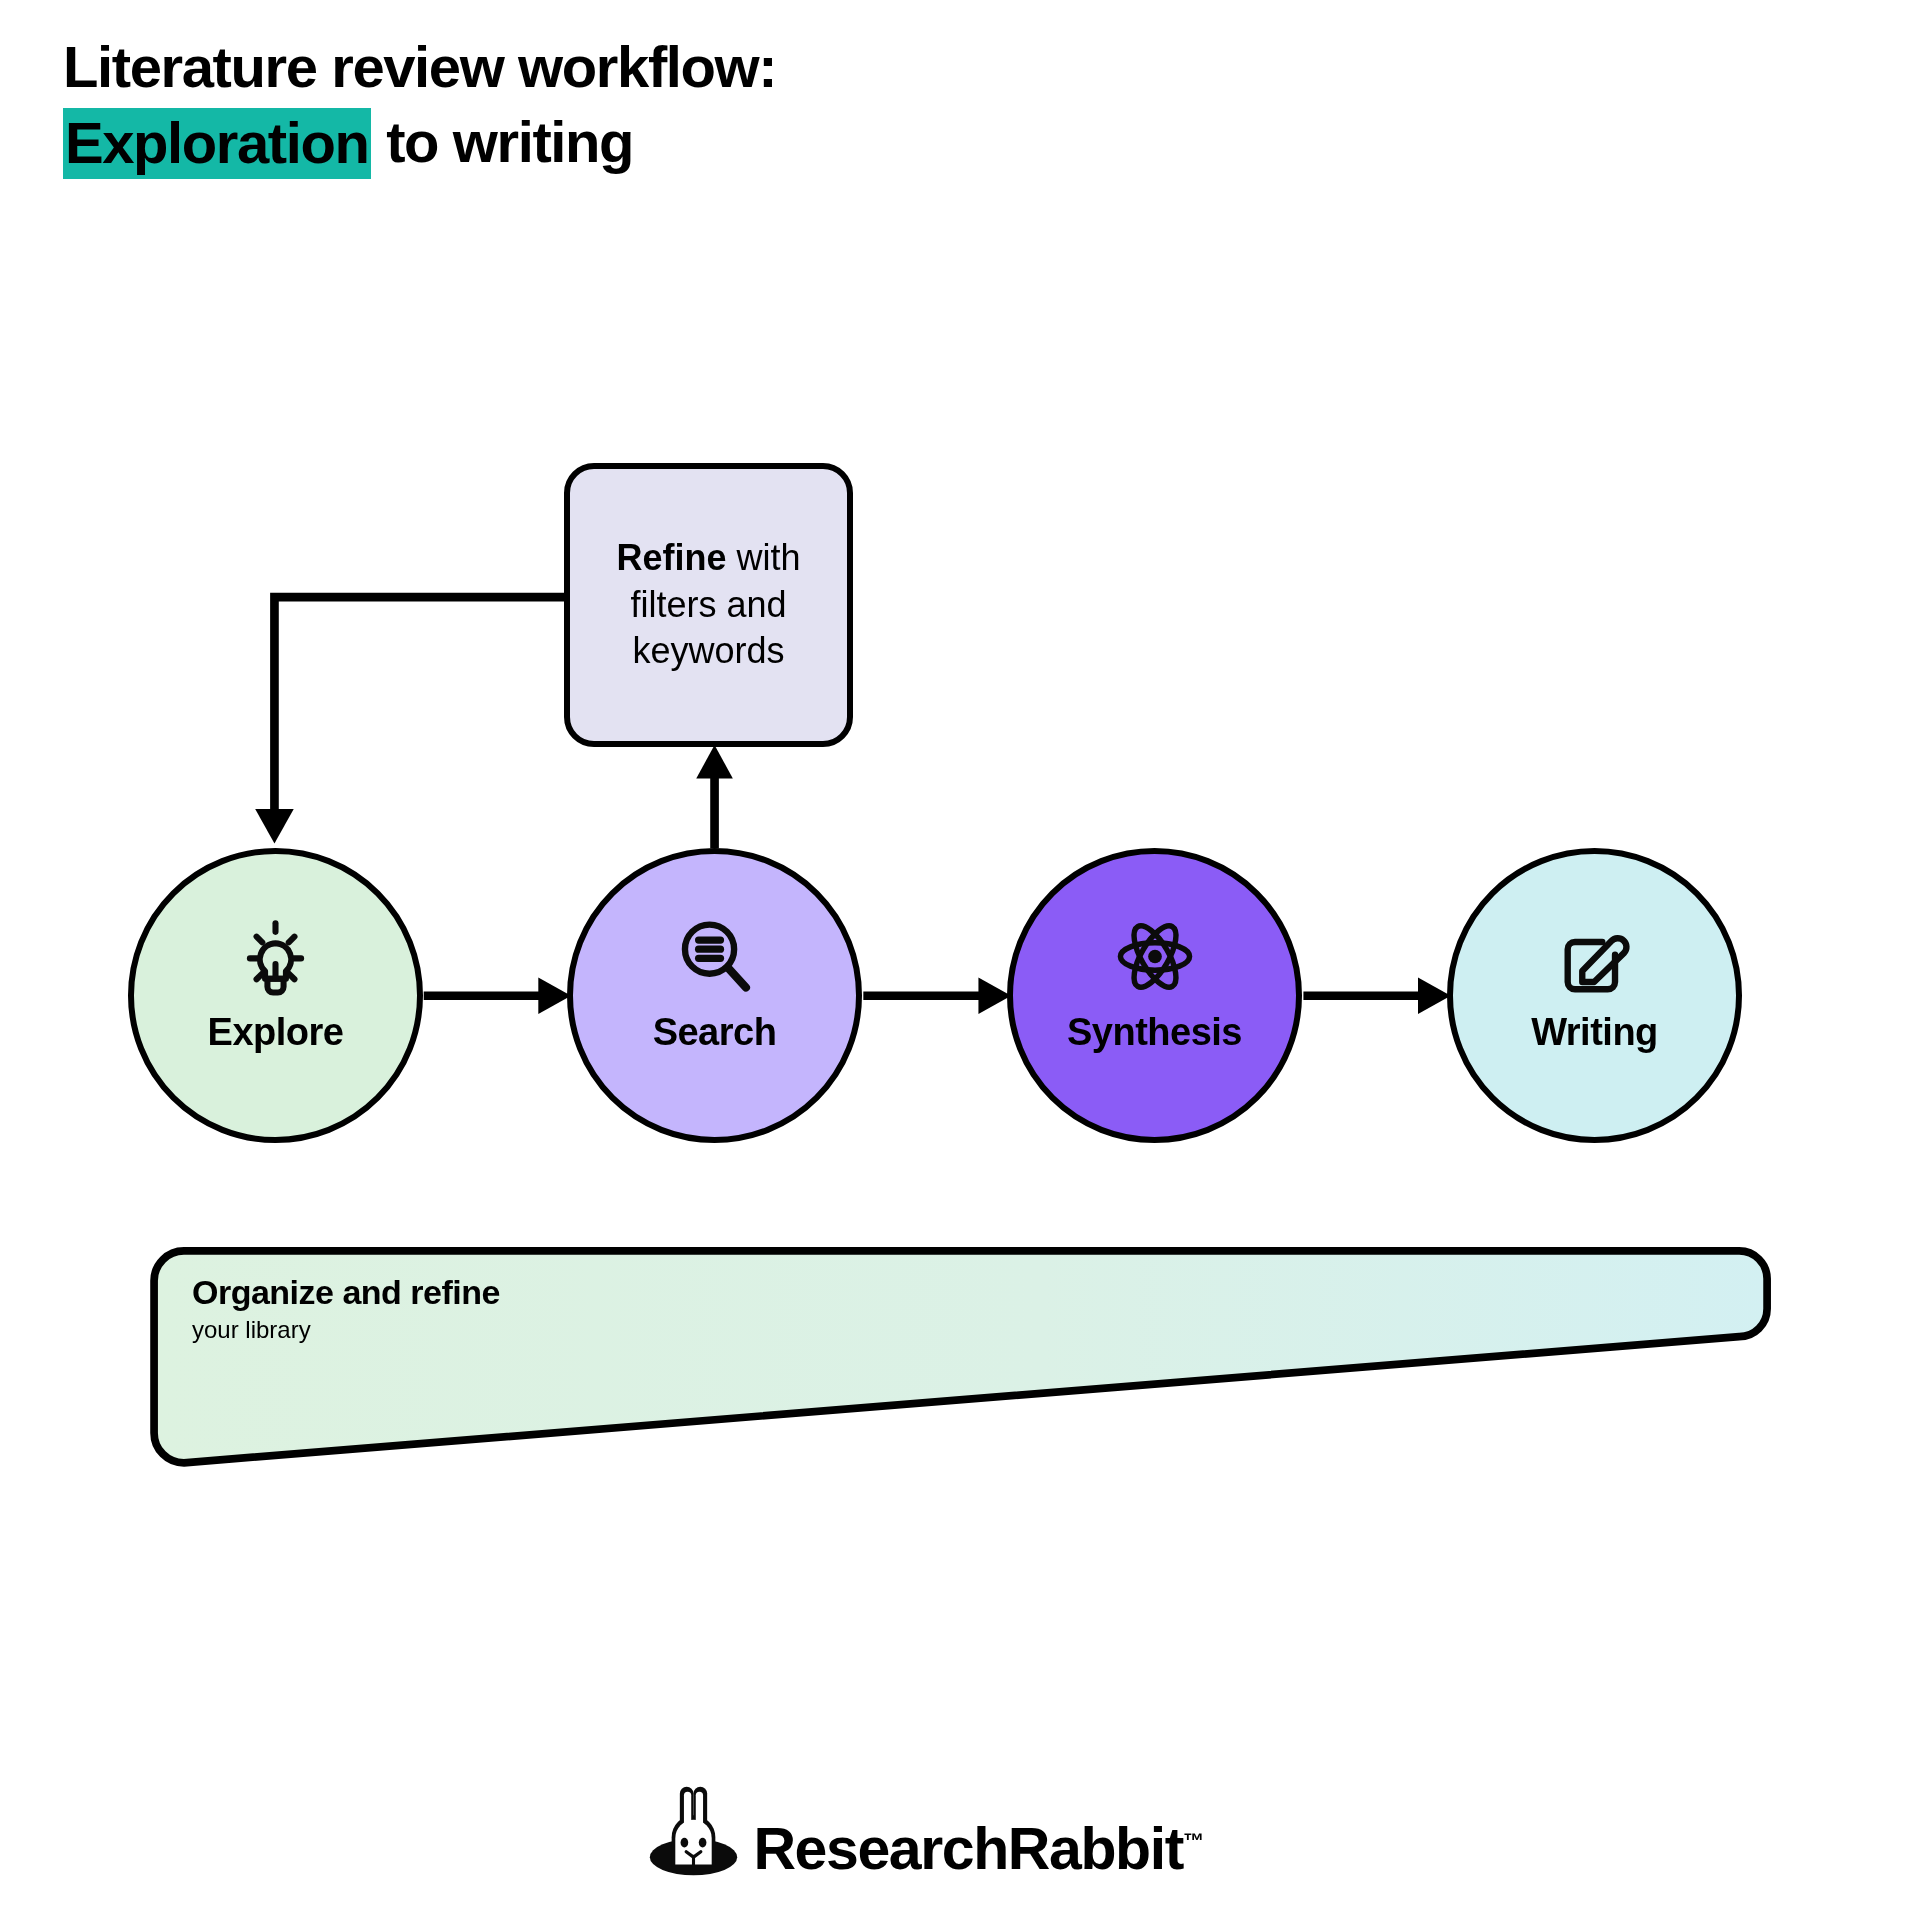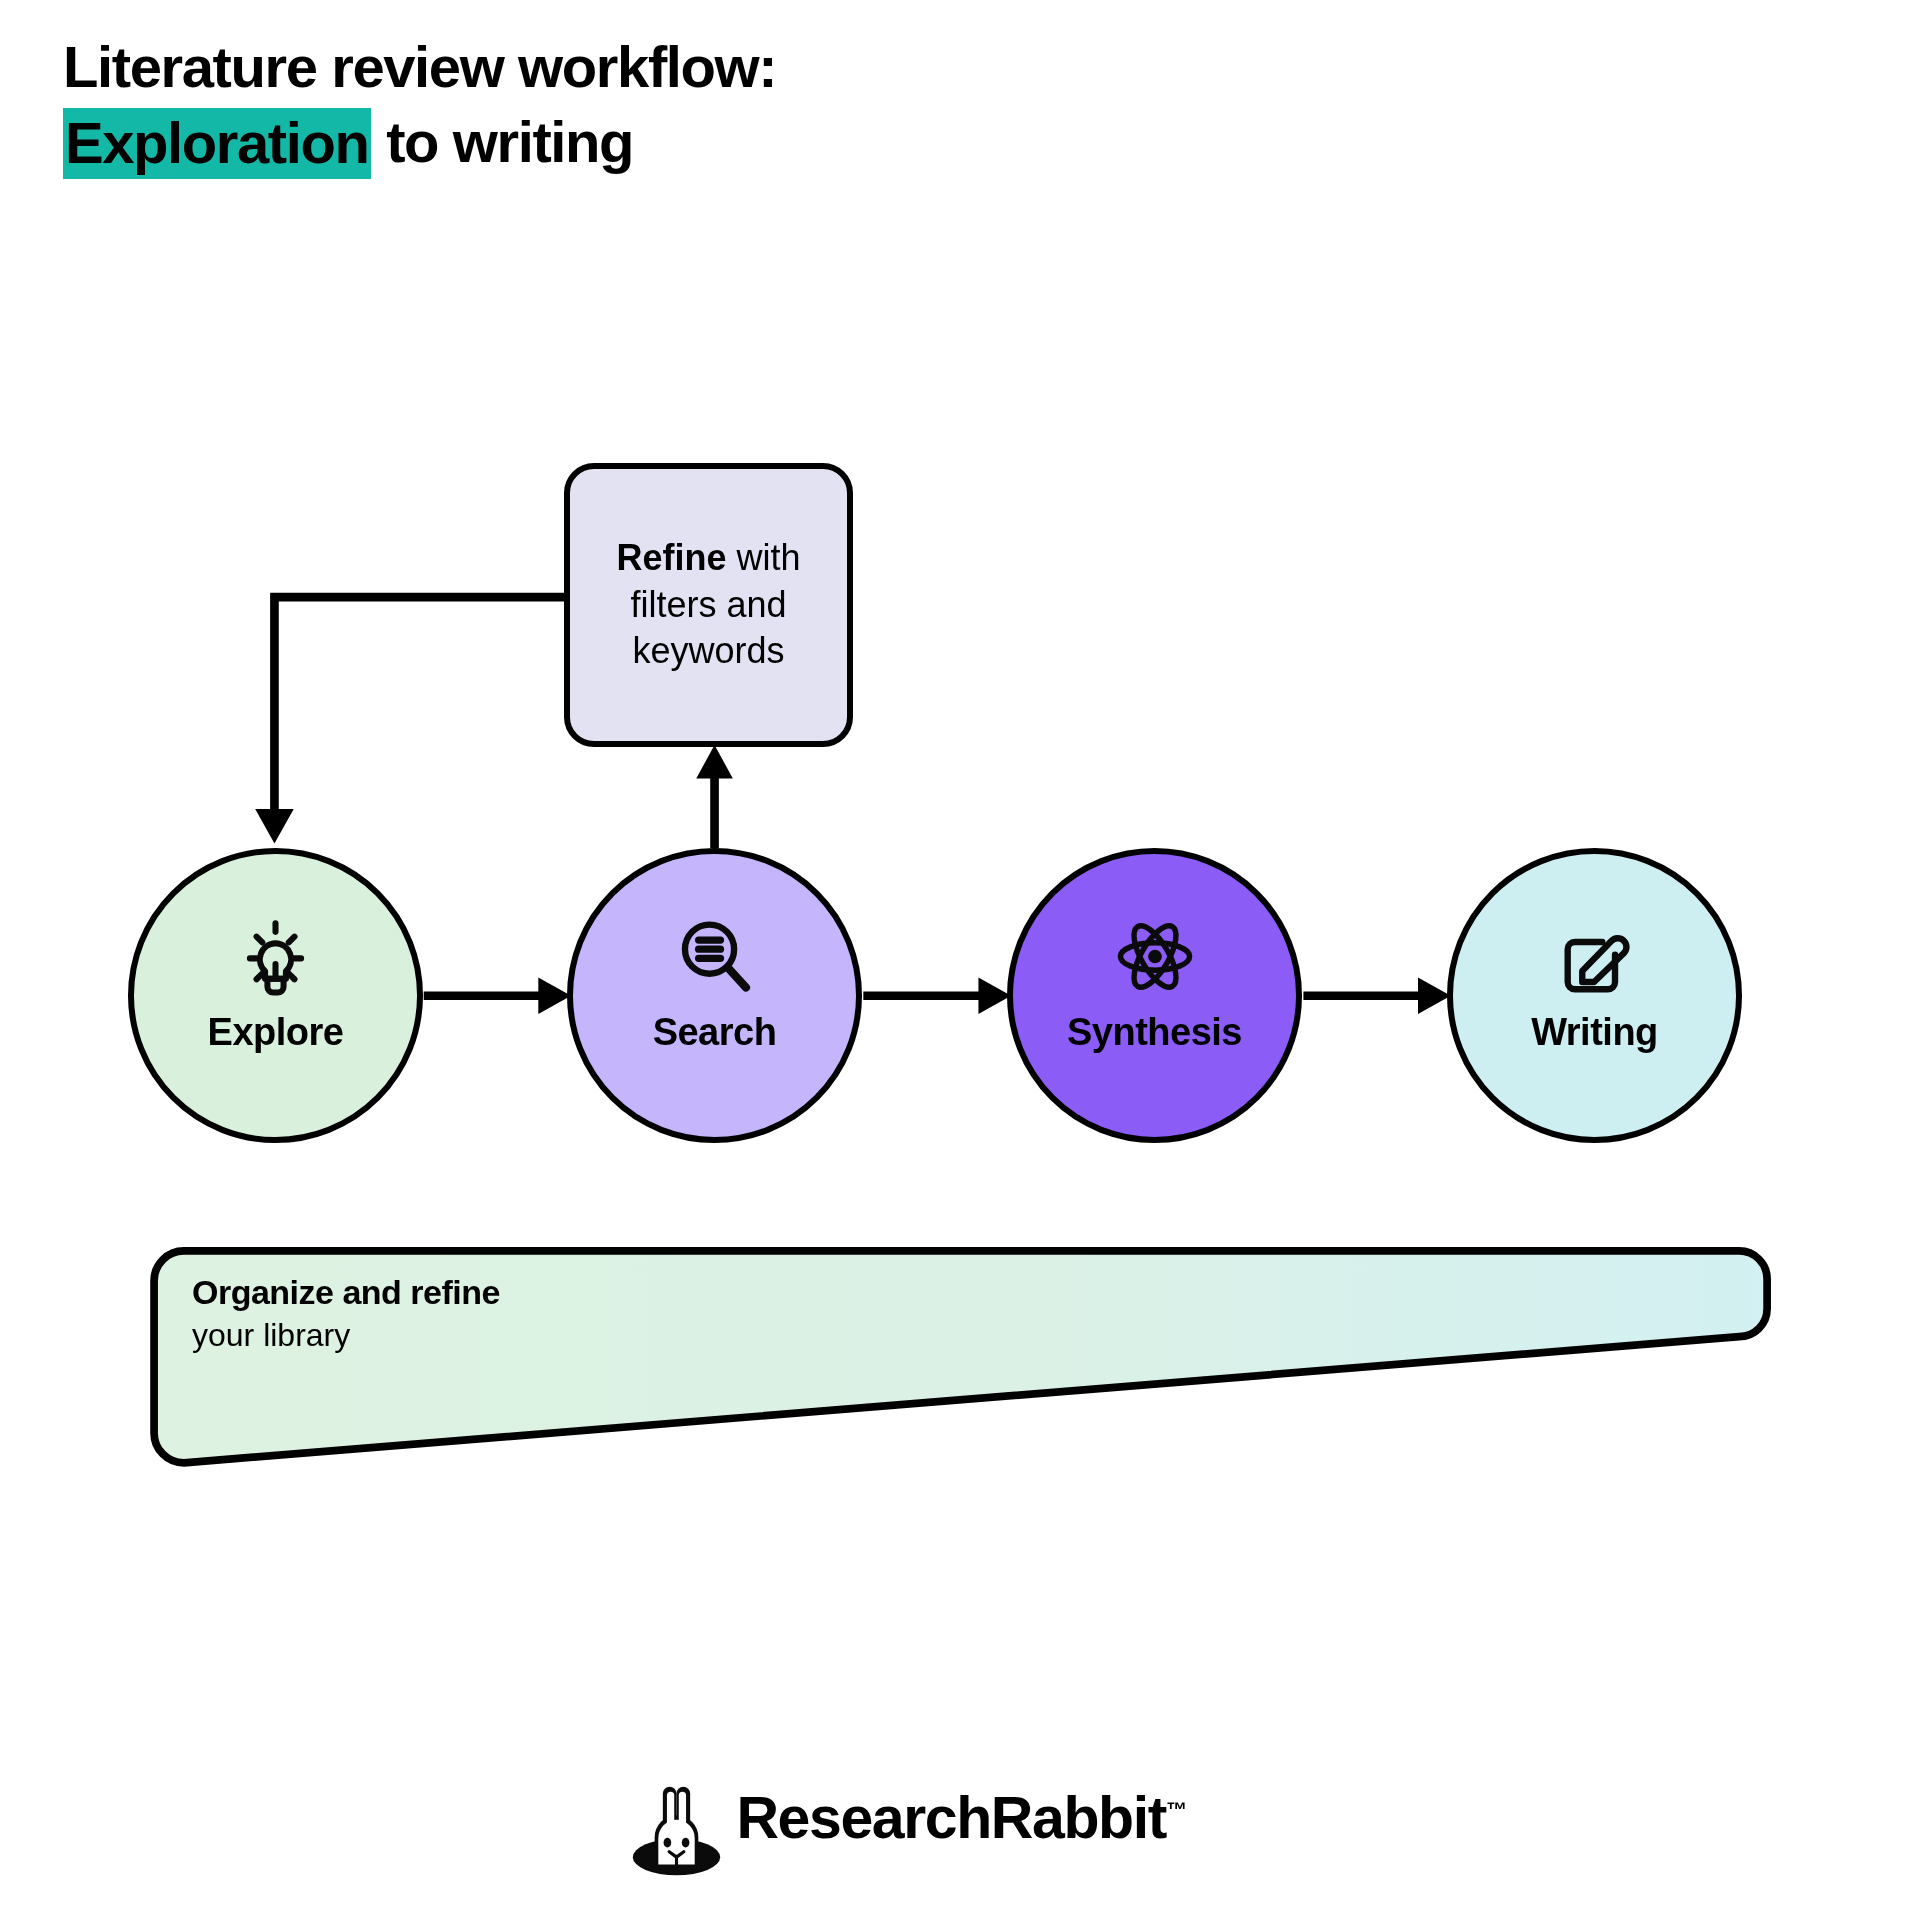--- a/index.html
+++ b/index.html
@@ -117,31 +117,31 @@
     left: 48px;
     top: 33px;
     line-height: 1.28;
   }
   #funnel-title {
     font-size: 34px;
     font-weight: 700;
     letter-spacing: -0.5px;
   }
   #funnel-sub {
-    font-size: 32px;
+    font-size: 24px;
     font-weight: 400;
   }
 
   
   #logo {
     position: absolute;
-    left: 631px;
+    left: 648px;
     top: 1784px;
     display: flex;
-    align-items: flex-start;
+    align-items: flex-end;
   }
   #logo-mark { width: 91px; height: 99px; margin-right: 14.4px; }
   #logo-word {
     font-size: 59px;
     font-weight: 700;
     letter-spacing: -1.4px;
     position: relative;
   }
   #logo-tm {
     font-size: 21px;

